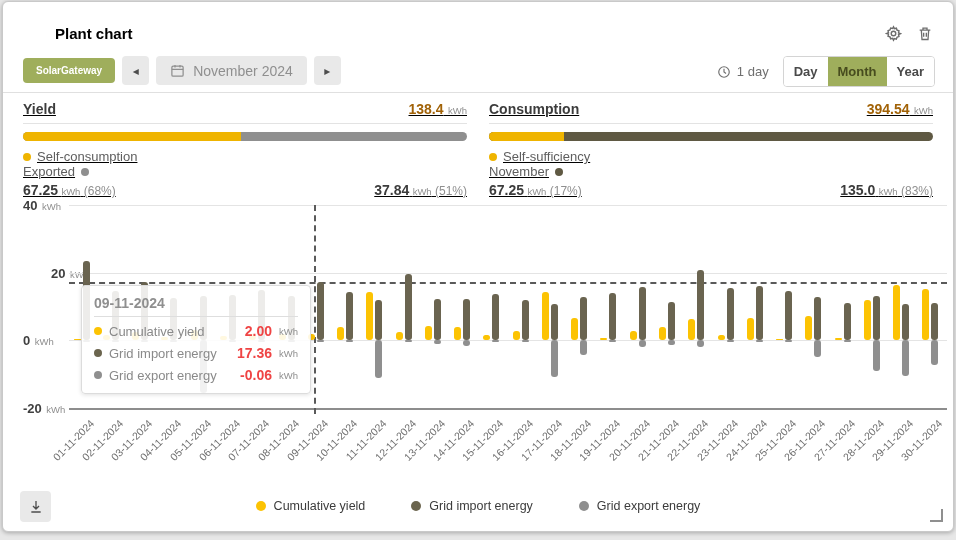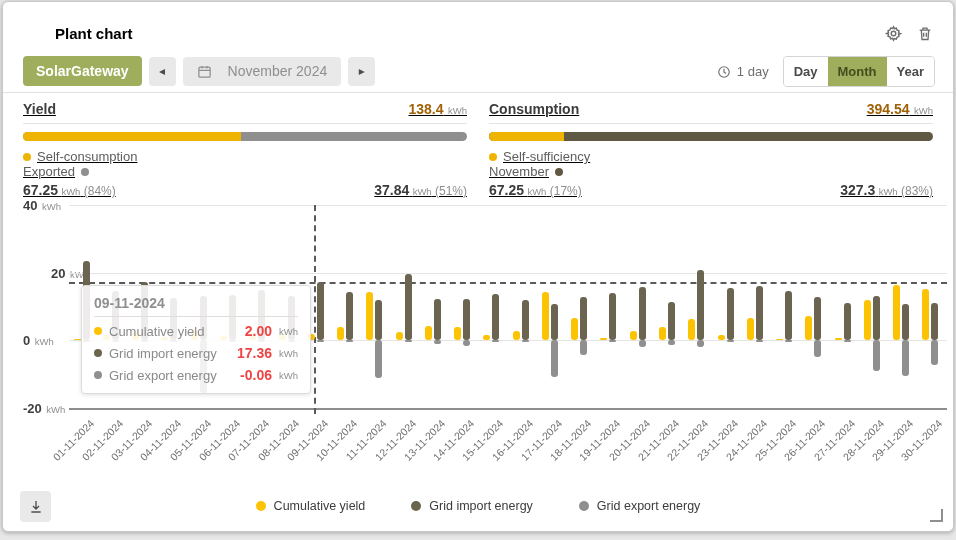--- a/index.html
+++ b/index.html
@@ -6,26 +6,26 @@
   html,body { width: 956px; height: 540px; background: #e7e7e7; font-family: "Liberation Sans", sans-serif; overflow: hidden; }
   .card { position: absolute; left: 2px; top: 1px; width: 952px; height: 531px;
           background: #fff; border: 1px solid #c9c9c9; border-radius: 6px;
           box-shadow: 0 1px 4px rgba(0,0,0,.28); overflow: hidden; }
   
   .hdr-title { position: absolute; left: 20px; top: 23px; font-size: 15px; font-weight: bold; color: #000000; margin-left: 32px; }
   .hdr-icons { position: absolute; right: 18px; top: 21px; display: flex; gap: 12px; }
   .icon-btn { width: 20px; height: 20px; color: #6d6d6d; cursor: pointer; display:flex; align-items:center; justify-content:center; }
   
   .toolbar { position: absolute; left: 20px; top: 54px; display: flex; gap: 7px; align-items: center; }
-  .gateway-btn { background: #9fae5c; color: #fff; font-weight: bold; font-size: 14px;
+  .gateway-btn { background: #9fae5c; color: #fff; font-weight: bold; font-size: 10px;
                  padding: 7px 13px; border-radius: 4px; border: none; cursor: pointer; }
   .nav-btn { background: #e9e9e9; border: none; border-radius: 4px; width: 27px; height: 29px;
              color: #4d4d4d; font-size: 12px; cursor: pointer; }
   .date-btn { background: #e9e9e9; border: none; border-radius: 4px; height: 29px; padding: 0 14px;
-              color: #8f8f8f; font-size: 14px; display: flex; align-items: center; gap: 16px; cursor: pointer; }
+              color: #8f8f8f; font-size: 14px; display: flex; align-items: center; gap: 8px; cursor: pointer; }
   .toolbar-right { position: absolute; right: 18px; top: 54px; display: flex; align-items: center; gap: 14px; }
   .interval { display: flex; align-items: center; gap: 6px; color: #6f6f6f; font-size: 13px; }
   .seg { display: flex; border: 1px solid #d4d4d4; border-radius: 4px; overflow: hidden; background: #fff; }
   .seg button { border: none; background: #fff; padding: 7px 10px; font-size: 13px; font-weight: bold;
                 color: #4a4a4a; cursor: pointer; font-family: inherit; }
   .seg button.active { background: #9fae5c; color: #474c1e; }
   .toolbar-sep { position: absolute; left: 0; right: 0; top: 90px; border-top: 1px solid #e0e0e0; }
   
   .kpi-row { position: absolute; left: 20px; right: 20px; top: 98px; display: flex; gap: 22px; }
   .kpi { flex: 1; text-decoration: underline; }
@@ -135,21 +135,21 @@
           <span class="dot" style="background: rgb(239, 180, 0);"></span>
           <span>Self-consumption</span>
         </span>
         <span class="lab">
           <span>Exported</span>
           <span class="dot" style="background: rgb(143, 143, 143);"></span>
         </span>
       </div>
       <div class="kpi-values">
         <span>
-          <b>67.25</b> <span class="unit">kWh</span> <span>(84%)</span>
+          <b>67.25</b> <span class="unit">kWh</span> <span>(68%)</span>
         </span>
         <span>
           <b>37.84</b> <span class="unit">kWh</span> <span>(51%)</span>
         </span>
       </div>
     </div>
 
     <div class="kpi">
       <div class="kpi-title-row">
         <span class="kpi-title">Consumption</span>
@@ -168,21 +168,21 @@
         <span class="lab">
           <span>November</span>
           <span class="dot" style="background: rgb(95, 89, 67);"></span>
         </span>
       </div>
       <div class="kpi-values">
         <span>
           <b>67.25</b> <span class="unit">kWh</span> <span>(17%)</span>
         </span>
         <span>
-          <b>327.3</b> <span class="unit">kWh</span> <span>(83%)</span>
+          <b>135.0</b> <span class="unit">kWh</span> <span>(83%)</span>
         </span>
       </div>
     </div>
   </div>
 
   <div>
       <div class="ytick" style="top: 194px;"><b>40</b> <span class="unit">kWh</span></div>
       <div class="ytick" style="top: 261.667px; margin-left: 28px;"><b>20</b> <span class="unit">kWh</span></div>
       <div class="ytick" style="top: 329.333px;"><b>0</b> <span class="unit">kWh</span></div>
       <div class="ytick" style="top: 397px;"><b>-20</b> <span class="unit">kWh</span></div>

